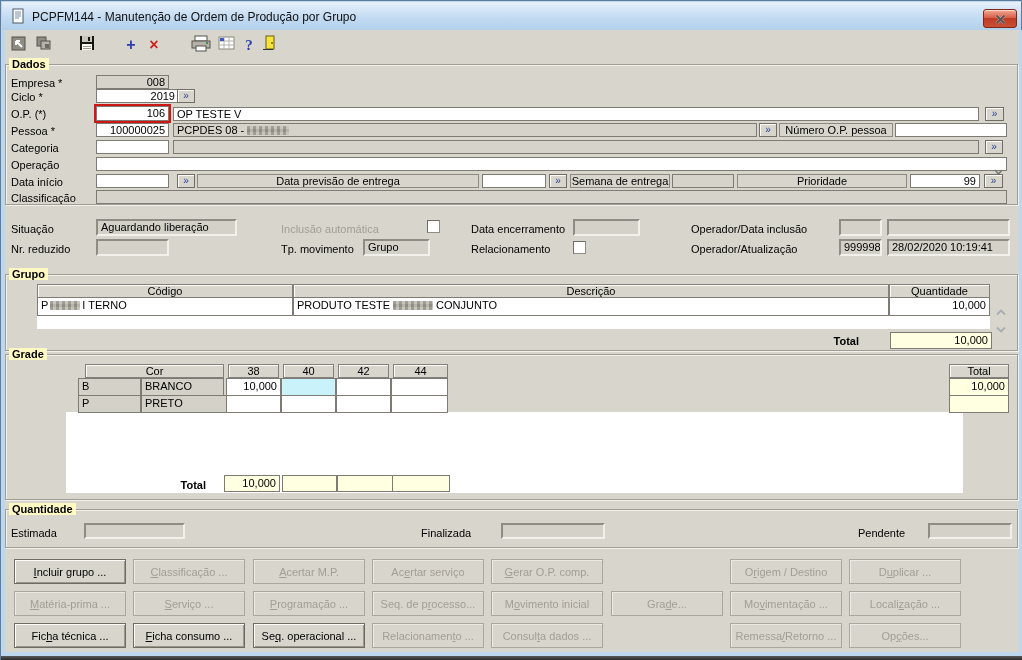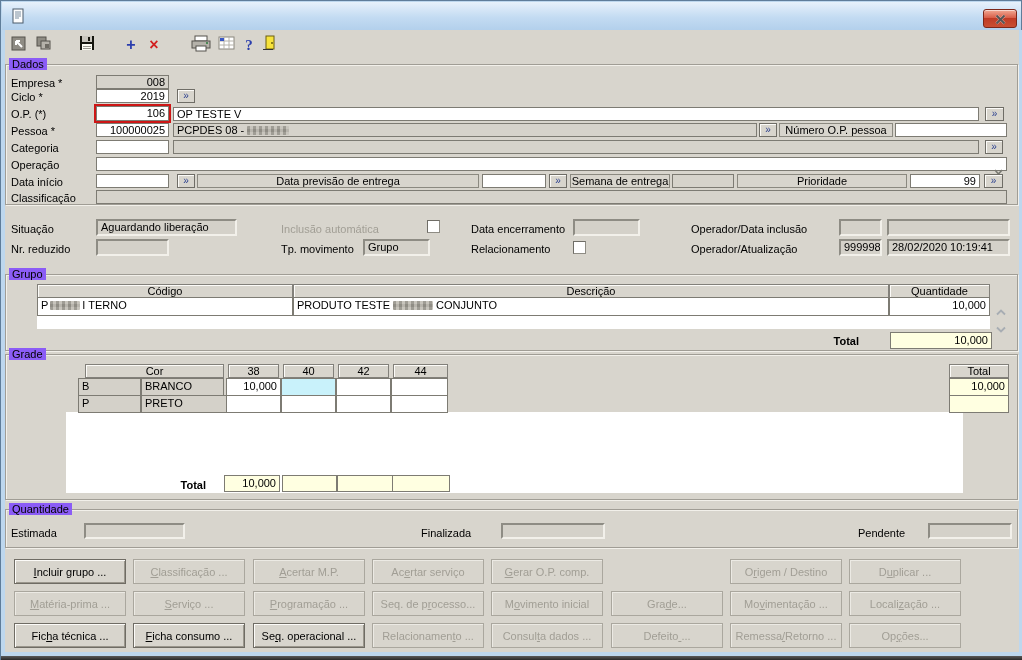--- a/index.html
+++ b/index.html
@@ -25,21 +25,21 @@
   .glyph-add  { font-size:16px; font-weight:bold; color:#2b3ead; line-height:20px; }
   .glyph-del  { font-size:16px; font-weight:bold; color:#d21f1f; line-height:20px; }
   .glyph-help { font-size:15px; font-weight:bold; color:#2b3ead; line-height:20px; font-family:"Liberation Serif",serif; }
 
   .lbl { position:absolute; font-size:11px; color:#000; white-space:nowrap; }
   .dis { color:#a19e95; }
   .b { font-weight:bold; }
   .rt { text-align:right; }
 
   .gb  { position:absolute; border:1px solid #a09d95; box-shadow:inset 1px 1px 0 #f2f0ea, 1px 1px 0 #f2f0ea; }
-  .leg { position:absolute; font-size:11px; font-weight:normal; background:#8b5cf6; padding:0 3px; white-space:nowrap; }
+  .leg { position:absolute; font-size:11px; font-weight:bold; background:#fef9c3; padding:0 3px; white-space:nowrap; }
 
   .fld { position:absolute; height:14px; background:#fff; border:1px solid #7d7b73;
          font-size:11px; line-height:12px; padding:0 3px; white-space:nowrap; overflow:hidden; }
   .ro  { background:#d6d3cb; }
   .focus-red { box-shadow:0 0 0 2px #cd1616;padding-left:11px; }
   .fld2 { position:absolute; background:#d4d1c9; border:2px solid;
           border-color:#8e8c84 #f2f0ea #f2f0ea #8e8c84; font-size:11px; line-height:13px;
           padding:0 3px; white-space:nowrap; overflow:hidden; }
   .pnl { position:absolute; background:#d8d5cd; border:1px solid #8b8980; font-size:11px;
          line-height:12px; text-align:center; white-space:nowrap; overflow:hidden; }
@@ -74,20 +74,21 @@
 
 <div class="window">
 
   <div class="titlebar">
     <span class="app-icon">
       <svg width="16" height="16" viewBox="0 0 16 16">
           <rect x="3" y="1" width="10" height="14" fill="#fdfdfd" stroke="#4a5a6a"></rect>
           <path d="M5 4h6M5 6h6M5 8h6M5 10h4" stroke="#7b8ea0" stroke-width="1" fill="none"></path>
         </svg>
     </span>
+    <span class="title-text">PCPFM144 - Manutenção de Ordem de Produção por Grupo</span>
     <div class="close-btn">
       <svg width="13" height="11">
           <path d="M2.5 1.5 L10.5 9.5 M10.5 1.5 L2.5 9.5" stroke="#ffffff" stroke-width="3" opacity=".5"></path>
           <path d="M2.5 1.5 L10.5 9.5 M10.5 1.5 L2.5 9.5" stroke="#555555" stroke-width="2"></path>
         </svg>
     </div>
   </div>
 
   <div class="client"></div>
 
@@ -139,21 +140,21 @@
       </svg>
   </div>
 
   <div class="gb" style="left:4px;top:63px;width:1013px;height:141px"></div>
   <span class="leg" style="left:8px;top:57px">Dados</span>
 
   <span class="lbl" style="left:10px;top:76px">Empresa *</span>
   <div class="fld ro rt" style="left:95px;top:74px;width:73px">008</div>
 
   <span class="lbl" style="left:10px;top:90px">Ciclo *</span>
-  <div class="fld rt" style="left:95px;top:88px;width:73px">2019</div>
+  <div class="fld rt" style="left:95px;top:88px;width:83px">2019</div>
   <button class="mbtn" style="left:176px;top:88px">»</button>
 
   <span class="lbl" style="left:10px;top:107px">O.P. (*)</span>
   <div class="fld rt focus-red" style="left:95px;top:105px;width:73px;height:15px">106</div>
   <div class="fld" style="left:172px;top:106px;width:806px">OP TESTE V</div>
   <button class="mbtn" style="left:984px;top:106px;width:19px">»</button>
 
   <span class="lbl" style="left:10px;top:124px">Pessoa *</span>
   <div class="fld rt" style="left:95px;top:122px;width:73px">100000025</div>
   <div class="fld ro" style="left:172px;top:122px;width:584px"><span>PCPDES 08 - </span><span class="redact" style="width:42px"></span></div>
@@ -289,21 +290,20 @@
   <button class="pbtn disabled" style="left:490px;top:590px">M<u>o</u>vimento inicial</button>
   <button class="pbtn disabled" style="left:610px;top:590px">Gra<u>d</u>e...</button>
   <button class="pbtn disabled" style="left:729px;top:590px">Mo<u>v</u>imentação ...</button>
   <button class="pbtn disabled" style="left:848px;top:590px">Locali<u>z</u>ação ...</button>
 
   <button class="pbtn" style="left:13px;top:622px">Fic<u>h</u>a técnica ...</button>
   <button class="pbtn" style="left:132px;top:622px"><u>F</u>icha consumo ...</button>
   <button class="pbtn" style="left:252px;top:622px">Se<u>q</u>. operacional ...</button>
   <button class="pbtn disabled" style="left:490px;top:622px">Consul<u>t</u>a dados ...</button>
   <button class="pbtn disabled" style="left:371px;top:622px">Relacionamen<u>t</u>o ...</button>
-  <button class="pbtn disabled" style="left:610px;top:622px">Defeito<u> </u>...</button>
   <button class="pbtn disabled" style="left:729px;top:622px">Remessa<u>/</u>Retorno ...</button>
   <button class="pbtn disabled" style="left:848px;top:622px">Op<u>ç</u>ões...</button>
 
   <div class="frame-l"></div>
   <div class="frame-r"></div>
   <div class="frame-b"></div>
   <div class="shadow"></div>
 </div>
 
 </body></html>

